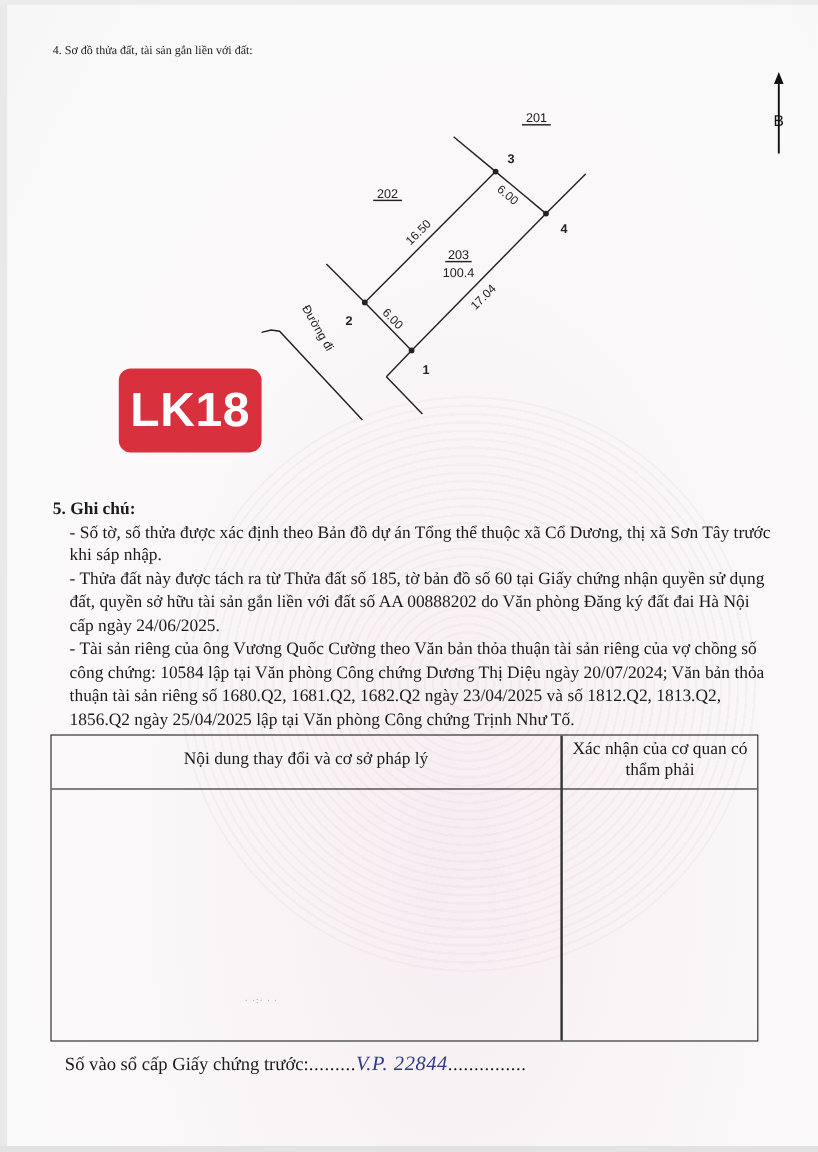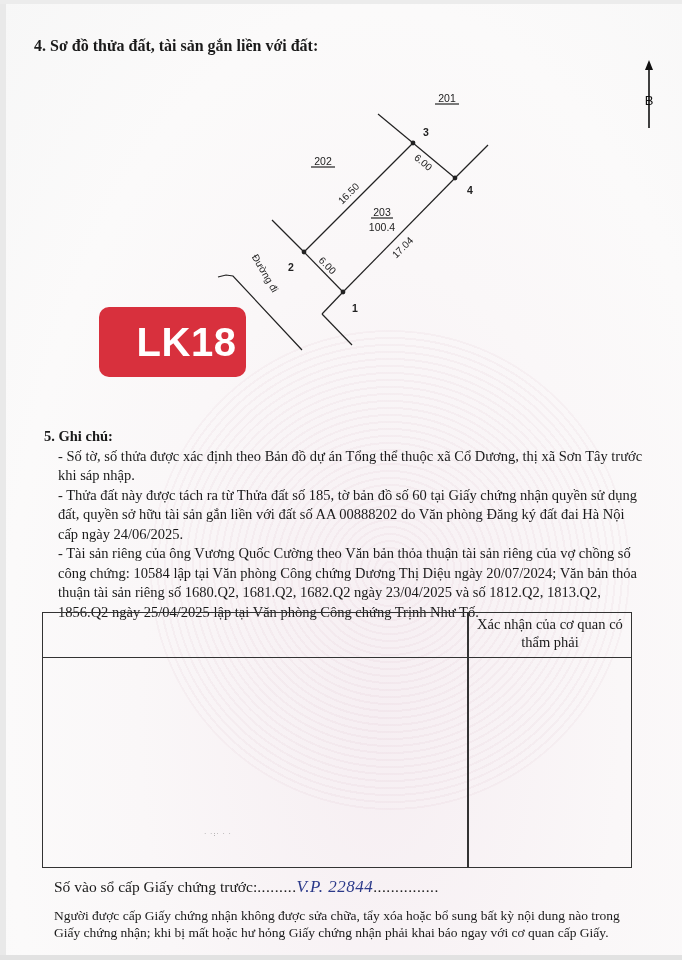--- a/index.html
+++ b/index.html
@@ -18,38 +18,38 @@
     position: absolute; left: 150px; top: 330px; width: 480px; height: 480px;
     border-radius: 50%;
     background: repeating-radial-gradient(circle at 50% 50%, rgba(200,150,170,0.08) 0px, rgba(200,150,170,0.08) 2px, transparent 2px, transparent 7px);
     pointer-events: none;
   }
   .edge-left { position:absolute; left:0; top:0; width:6px; height:960px; background:#e9e9e9; }
   .edge-top { position:absolute; left:0; top:0; width:682px; height:4px; background:#ececec; }
   .edge-bottom { position:absolute; left:0; bottom:0; width:682px; height:5px; background:#e2e2e2; }
 
   .sec4-title {
-    position: absolute; left: 34px; top: 37px;
-    font-weight: bold; font-size: 16px;
+    position: absolute; left: 44px; top: 37px;
+    font-weight: normal; font-size: 10px;
   }
   .diagram { position: absolute; left: 0; top: 0; width: 576px; height: 420px; }
   .diagram svg { position: absolute; left: 0; top: 0; }
   .diagram svg text { font-family: "Liberation Sans", sans-serif; fill: #222; }
 
   .north {
     position: absolute; left: 641px; top: 60px; width: 16px; height: 70px;
   }
   .badge {
     position: absolute; left: 99px; top: 307px; width: 119px; height: 70px;
     background: #d8303d; border-radius: 10px;
     color: #fff; font-family: "Liberation Sans", sans-serif; font-weight: bold;
-    font-size: 40px; line-height: 70px; text-align: center; letter-spacing: 0.5px; padding-left: 28px;
+    font-size: 40px; line-height: 70px; text-align: center; letter-spacing: 0.5px;
   }
 
-  .notes { position: absolute; left: 44px; top: 427px; width: 600px; font-size: 14.5px; line-height: 19.5px; }
+  .notes { position: absolute; left: 44px; top: 415px; width: 600px; font-size: 14.5px; line-height: 19.5px; }
   .notes .h { font-weight: bold; }
   .notes .p { padding-left: 14px; }
 
   .sec6-title {
     position: absolute; left: 44px; top: 592px; font-weight: bold; font-size: 14.5px;
   }
   .changes-table {
     position: absolute; left: 42px; top: 612px; width: 590px; height: 256px;
     border: 1.5px solid #333; box-sizing: border-box;
   }
@@ -137,24 +137,24 @@
     <div class="h">5. Ghi chú:</div>
     <div class="p">- Số tờ, số thửa được xác định theo Bản đồ dự án Tổng thể thuộc xã Cổ Dương, thị xã Sơn Tây trước khi sáp nhập.</div>
     <div class="p">- Thửa đất này được tách ra từ Thửa đất số 185, tờ bản đồ số 60 tại Giấy chứng nhận quyền sử dụng đất, quyền sở hữu tài sản gắn liền với đất số AA 00888202 do Văn phòng Đăng ký đất đai Hà Nội cấp ngày 24/06/2025.</div>
     <div class="p">- Tài sản riêng của ông Vương Quốc Cường theo Văn bản thỏa thuận tài sản riêng của vợ chồng số công chứng: 10584 lập tại Văn phòng Công chứng Dương Thị Diệu ngày 20/07/2024; Văn bản thỏa thuận tài sản  riêng số 1680.Q2, 1681.Q2, 1682.Q2 ngày 23/04/2025 và số 1812.Q2, 1813.Q2, 1856.Q2 ngày 25/04/2025 lập tại Văn phòng Công chứng Trịnh Như Tố.</div>
   </div>
 
 
   <div class="changes-table">
     <div class="hdr"></div>
     <div class="col-div"></div>
+    <div class="h1">Nội dung thay đổi và cơ sở pháp lý</div>
     <div class="h2">Xác nhận của cơ quan có thẩm phải</div>
     <div class="body-left"></div>
     <div class="body-right"></div>
   </div>
   <div class="smudge">· ·:· · ·</div>
 
   <div class="reg-line">
     <span>Số vào sổ cấp Giấy chứng trước:</span><span class="dots">.........</span><span class="hand">V.P. 22844</span><span class="dots">...............</span>
   </div>
 
-  <div class="footer-note">Người được cấp Giấy chứng nhận không được sửa chữa, tẩy xóa hoặc bổ sung bất kỳ nội dung nào trong Giấy chứng nhận; khi bị mất hoặc hư hỏng Giấy chứng nhận phải khai báo ngay với cơ quan cấp Giấy.</div>
 </div>
 
 </body></html>

